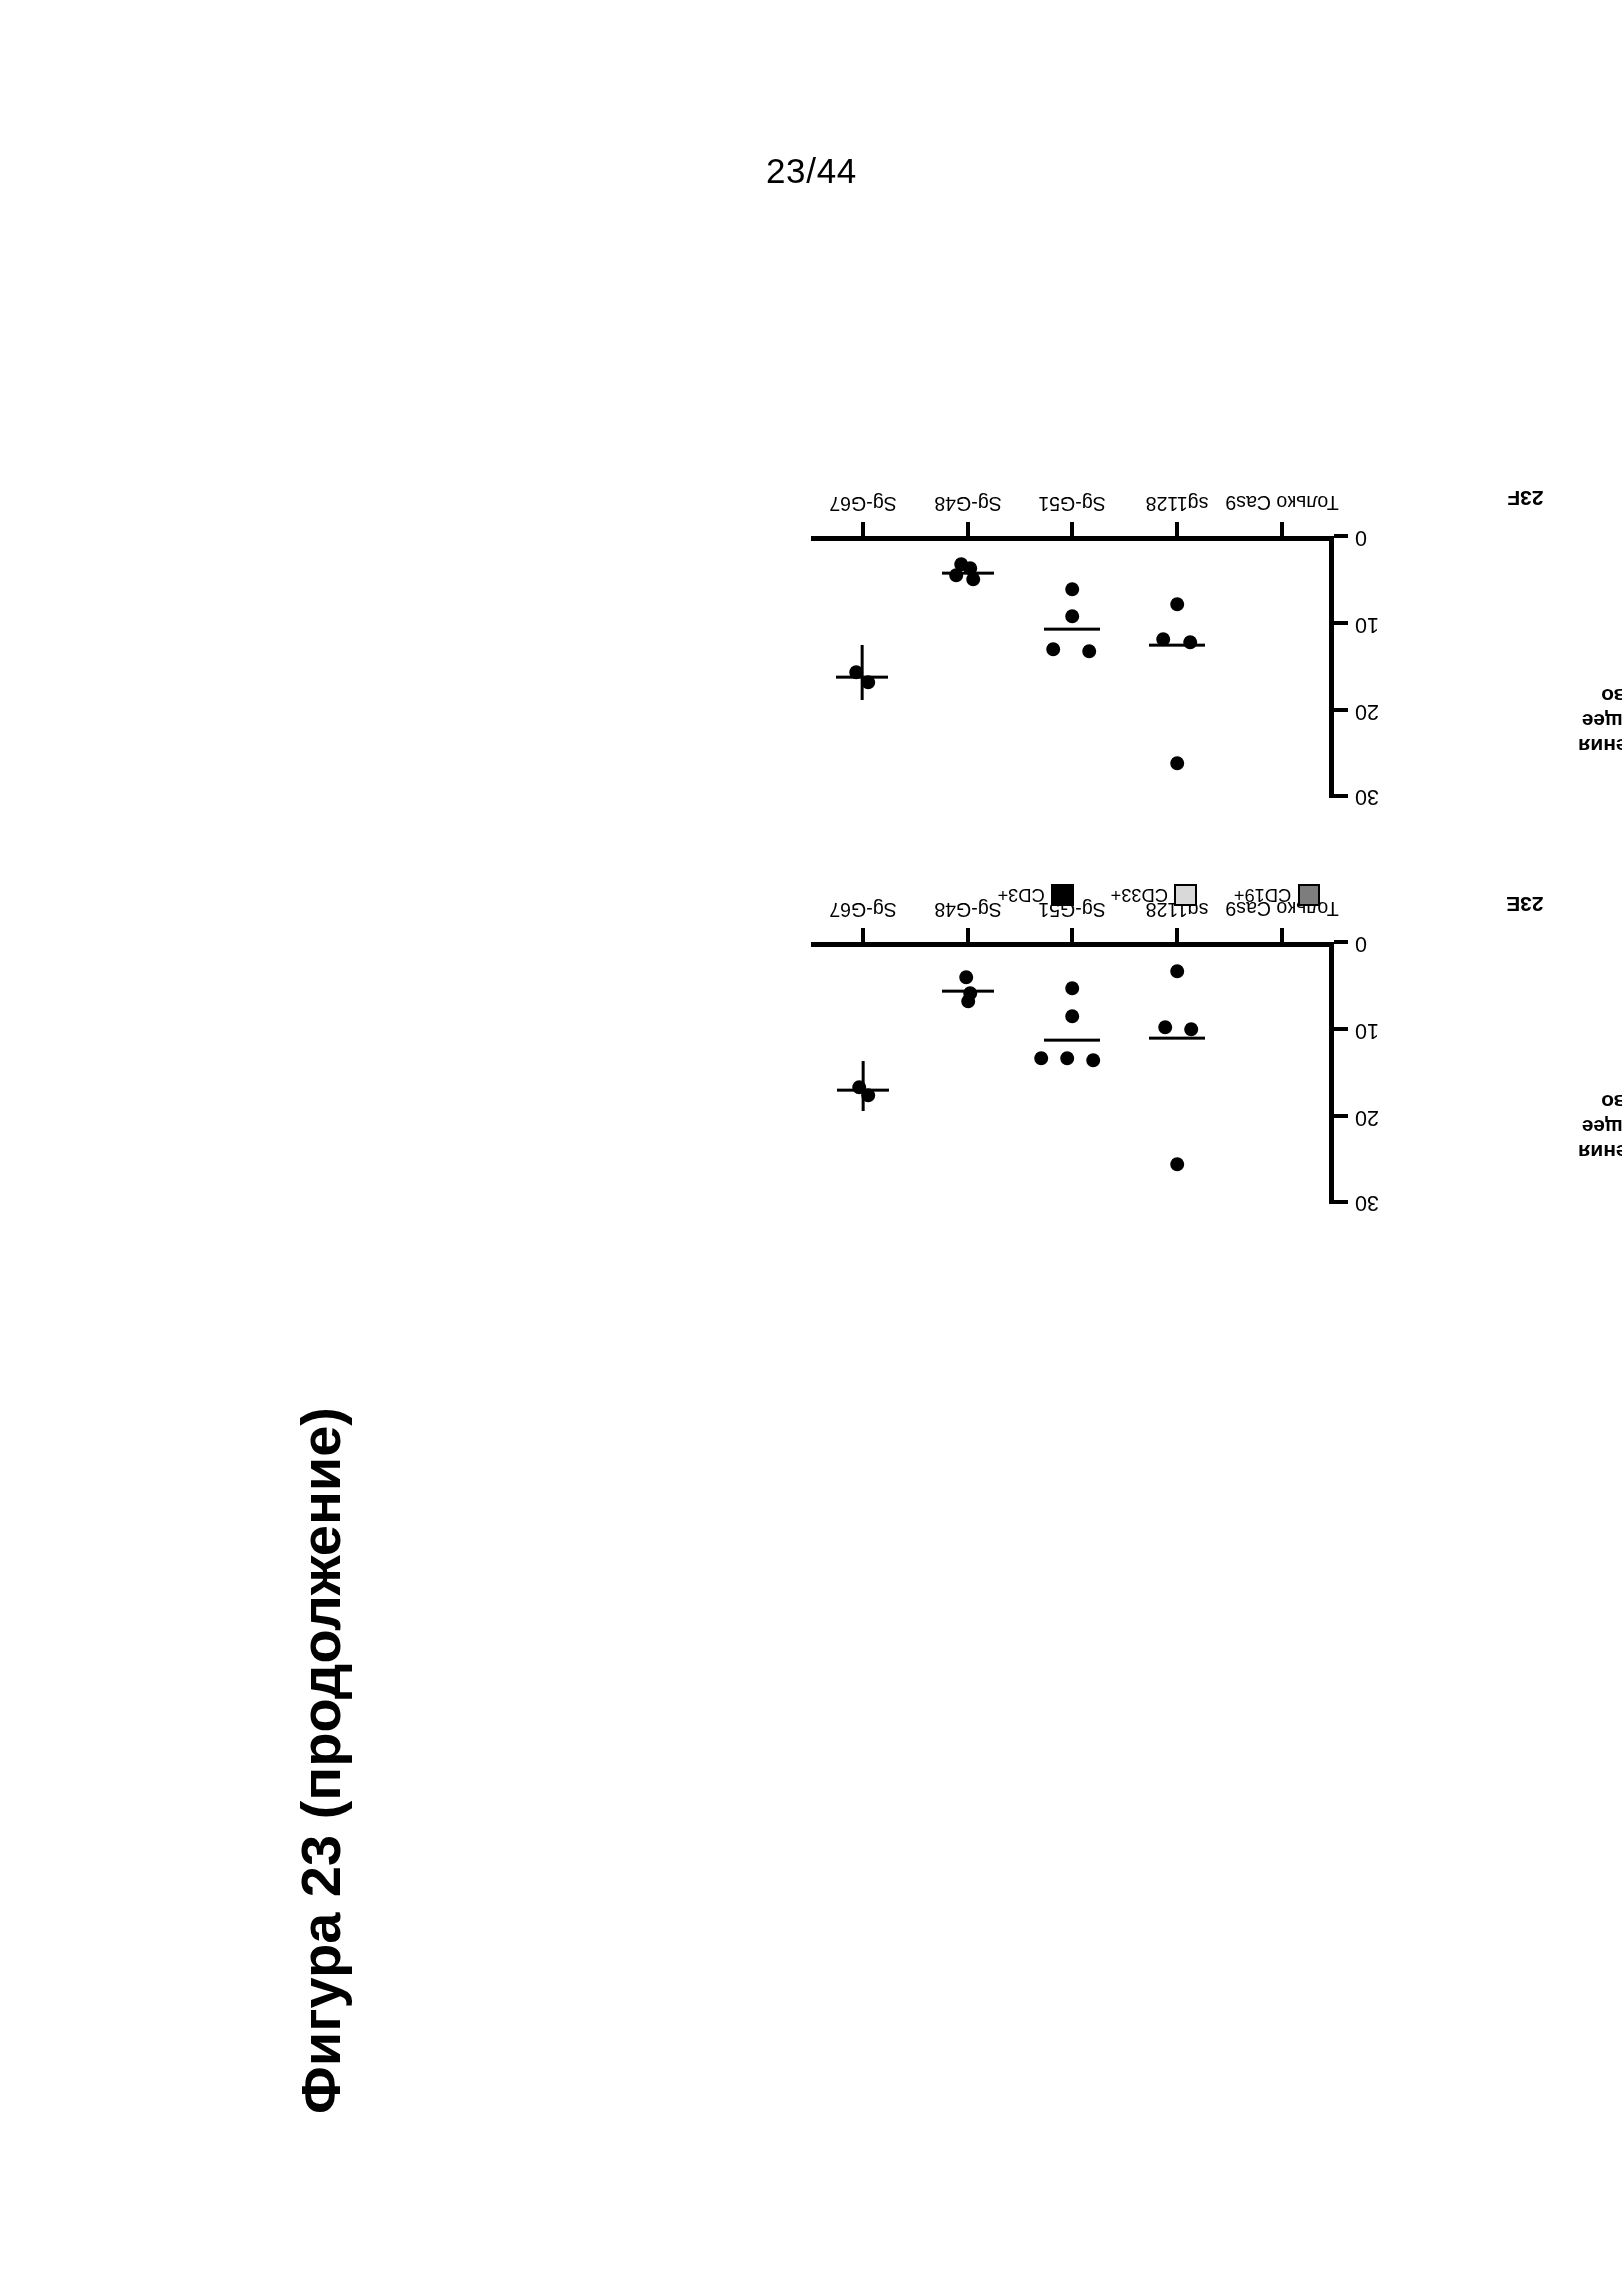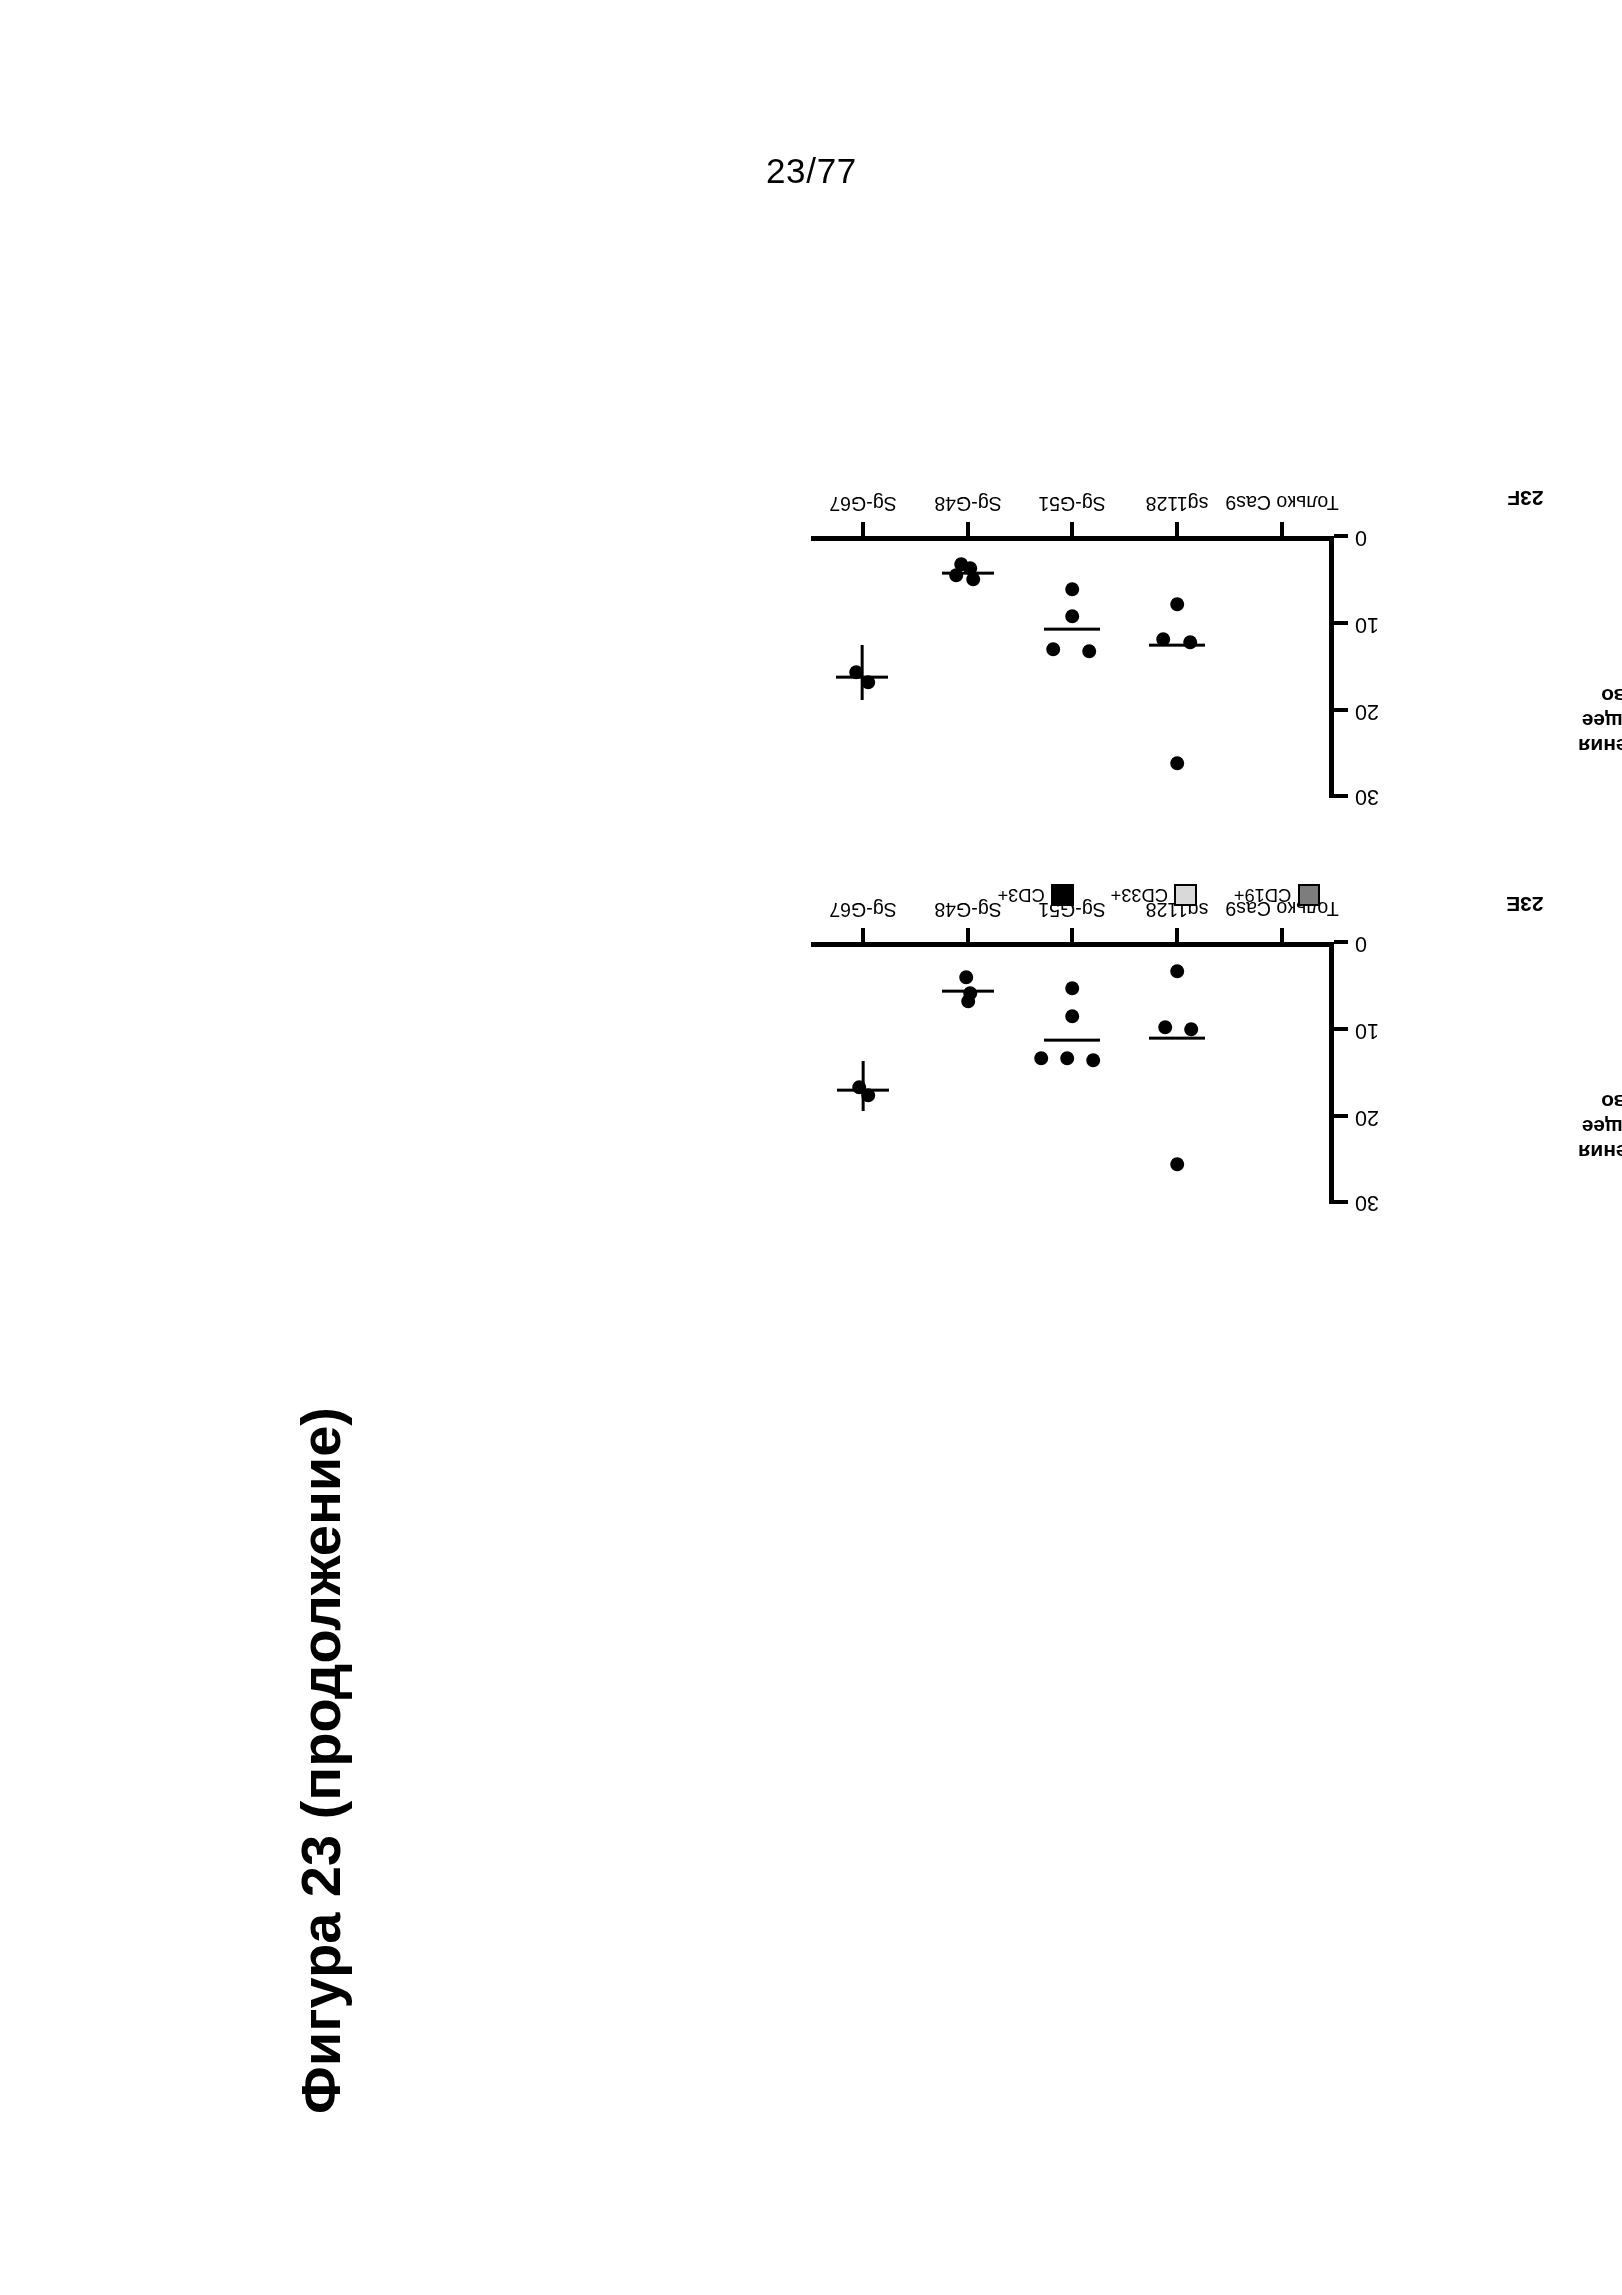--- a/index.html
+++ b/index.html
@@ -169,21 +169,21 @@
     border: 2px solid #000;
     display: inline-block;
   }
   .sw-cd19 { background: #7d7d7d; }
   .sw-cd33 { background: #d9d9d9; }
   .sw-cd3  { background: #000000; }
 </style>
 </head>
 <body>
 
-<div class="page-number">23/77</div>
+<div class="page-number">23/44</div>
 <div class="figure-caption">Фигура 23 (продолжение)</div>
 
 <div class="plate">
 
   <div class="panel panel-e">
     <div class="panel-label">23E</div>
 
     <div class="axis-title">% приживления (hCD45+/общее количество CD45+)</div>
 
     <div class="plot">

